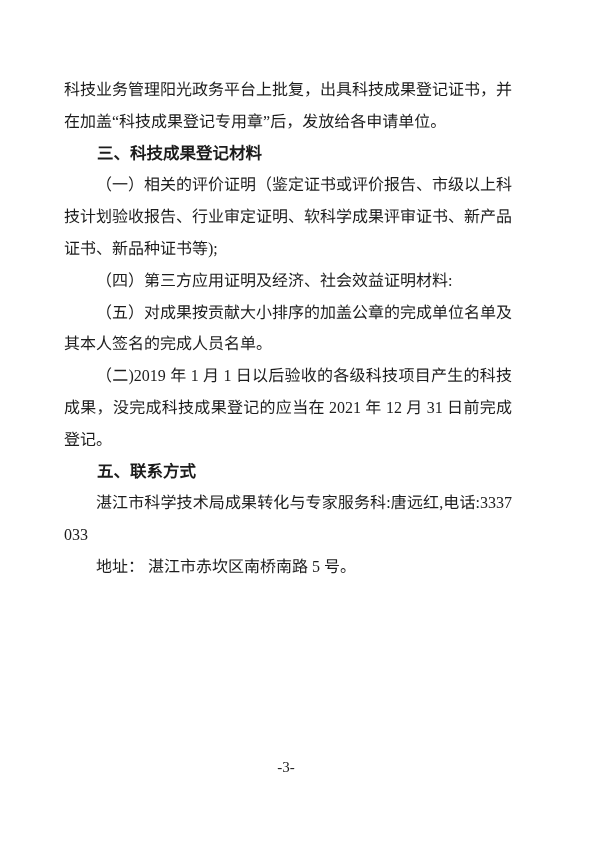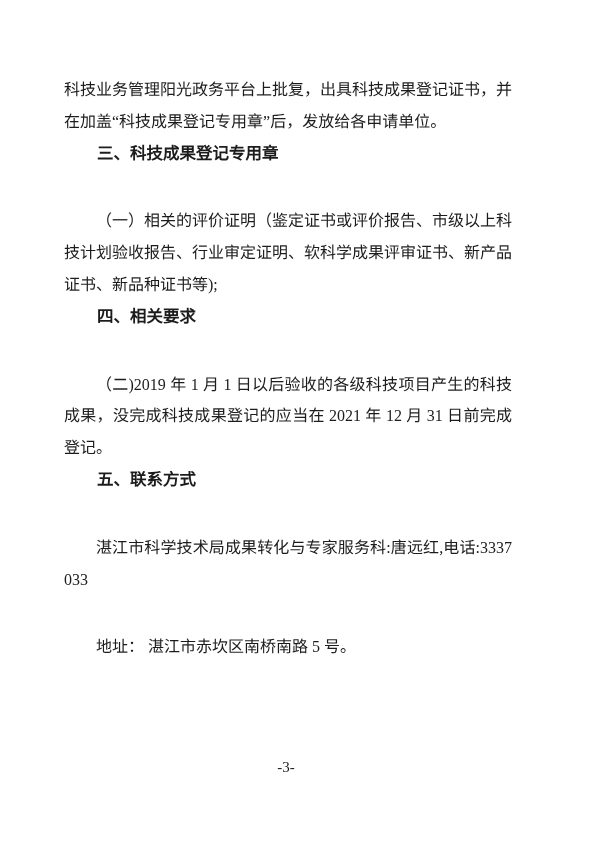--- a/index.html
+++ b/index.html
@@ -26,21 +26,20 @@
     text-align: justify;
     text-justify: inter-ideograph;
     word-break: break-all;
     color: #1c1c1c;
   }
   p.continuation {
     text-indent: 0;
   }
   p.body {
     text-indent: 2em;
-    margin-top: 36px;
   }
   p.heading {
     text-indent: 2em;
     font-family: "Liberation Sans", "DejaVu Sans", sans-serif;
     font-weight: 700;
     font-size: 16.5px;
   }
   .pageno {
     position: absolute;
     top: 756px;
@@ -52,22 +51,23 @@
     color: #1c1c1c;
     font-family: "Liberation Serif", "DejaVu Serif", serif;
   }
 </style>
 </head>
 <body>
 
 <div class="page">
   <main class="content">
       <p class="continuation">科技业务管理阳光政务平台上批复，出具科技成果登记证书，并在加盖“科技成果登记专用章”后，发放给各申请单位。</p>
-      <p class="heading">三、科技成果登记专用章</p>
+      <p class="heading">三、科技成果登记材料</p>
       <p class="body">（一）相关的评价证明（鉴定证书或评价报告、市级以上科技计划验收报告、行业审定证明、软科学成果评审证书、新产品证书、新品种证书等);</p>
-      <p class="heading">四、相关要求</p>
+      <p class="body">（四）第三方应用证明及经济、社会效益证明材料:</p>
+      <p class="body">（五）对成果按贡献大小排序的加盖公章的完成单位名单及其本人签名的完成人员名单。</p>
       <p class="body">（二)2019 年 1 月 1 日以后验收的各级科技项目产生的科技成果，没完成科技成果登记的应当在 2021 年 12 月 31 日前完成登记。</p>
       <p class="heading">五、联系方式</p>
       <p class="body">湛江市科学技术局成果转化与专家服务科:唐远红,电话:3337033</p>
       <p class="body">地址： 湛江市赤坎区南桥南路 5 号。</p>
     </main>
   <div class="pageno">-3-</div>
 </div>
 
 </body></html>

